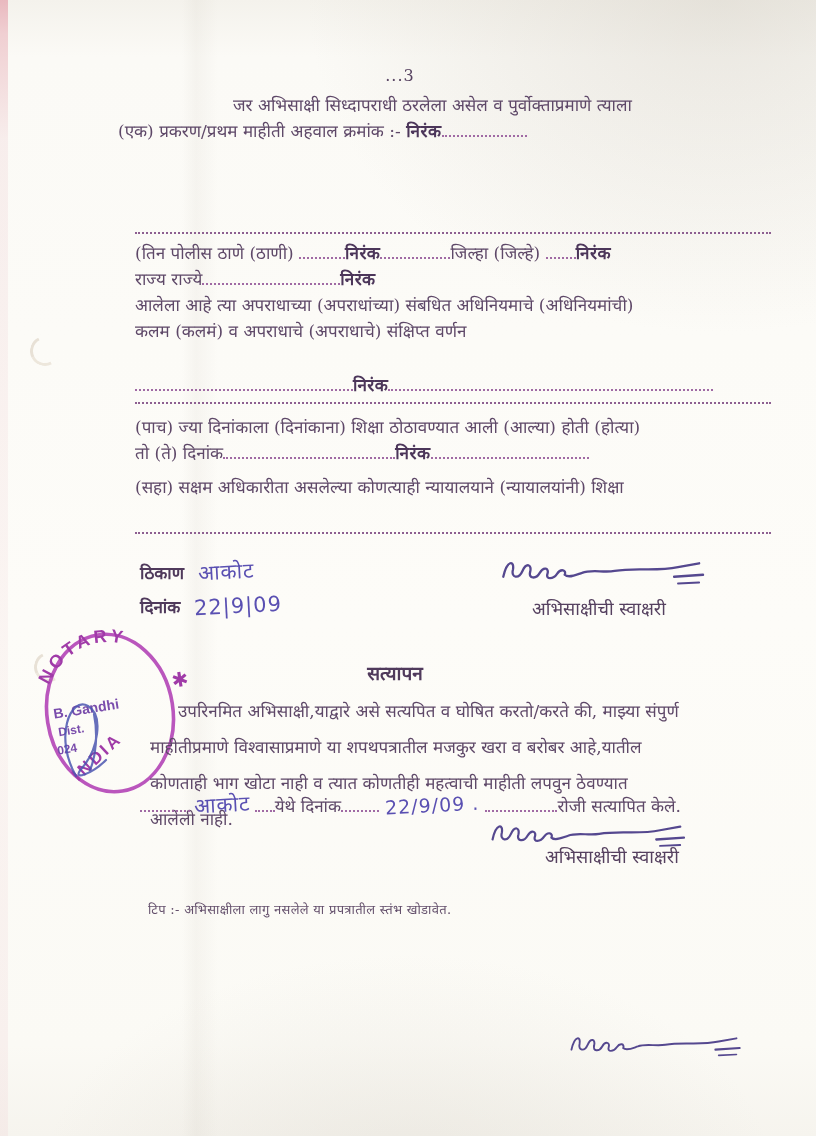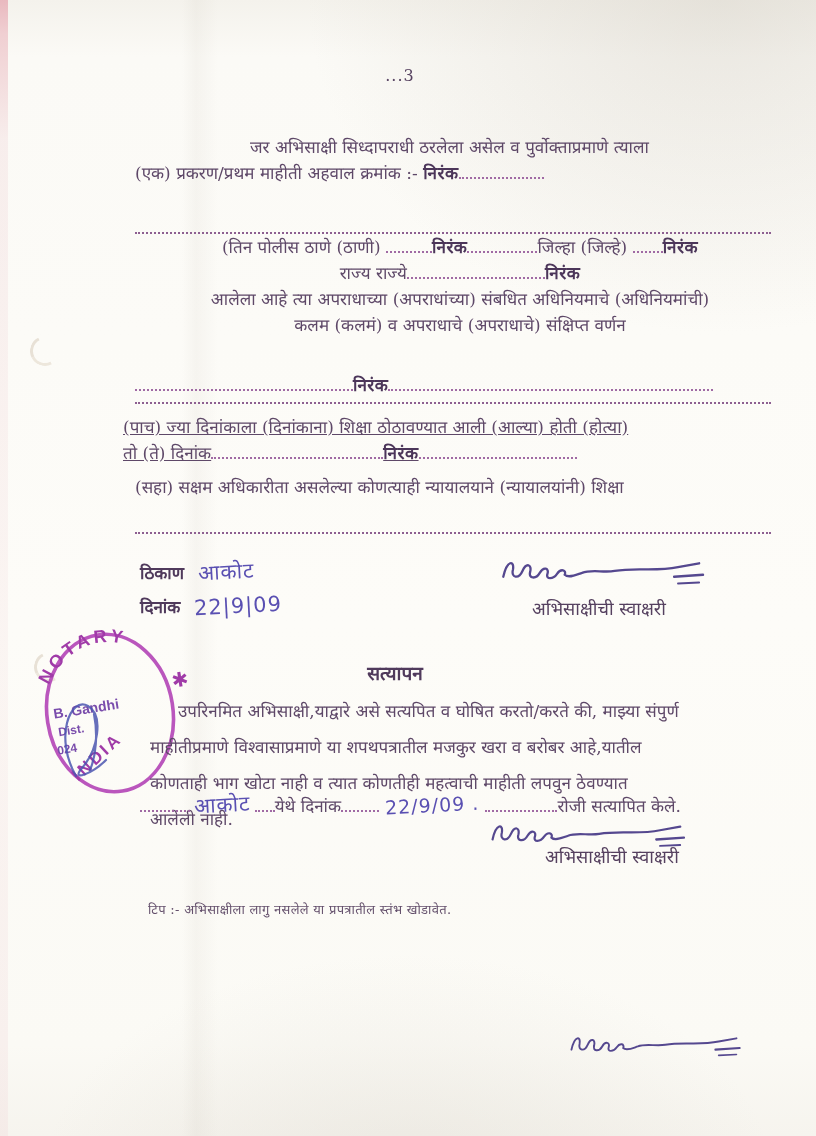--- a/index.html
+++ b/index.html
@@ -44,39 +44,39 @@
 <body>
 
 <div class="page">
 
   <div class="edge-strip"></div>
   <div class="punch" style="left:30px;top:336px;"></div>
   <div class="punch" style="left:34px;top:652px;"></div>
 
   <div class="page-number">...3</div>
 
-  <div class="abs" style="left:135px;top:92px;width:650px;margin-top:42px;">
+  <div class="abs" style="left:118px;top:92px;width:650px;">
     <div class="line indent1">जर अभिसाक्षी सिध्दापराधी ठरलेला असेल व पुर्वोक्ताप्रमाणे त्याला</div>
     <div class="line"><span>(एक) प्रकरण/प्रथम माहीती अहवाल क्रमांक  :- </span><span class="nil">निरंक</span><span class="dots" style="width:85px"></span></div>
   </div>
 
   <div class="divider" style="top:232px;"></div>
 
-  <div class="abs" style="left:135px;top:234px;width:650px;text-align:center;">
+  <div class="abs" style="left:135px;top:240px;width:650px;">
     <div class="line"><span>(तिन पोलीस ठाणे (ठाणी) </span><span class="dots" style="width:46px"></span><span class="nil">निरंक</span><span class="dots" style="width:70px"></span><span>जिल्हा (जिल्हे) </span><span class="dots" style="width:30px"></span><span class="nil">निरंक</span></div>
     <div class="line"><span>राज्य राज्ये</span><span class="dots" style="width:138px"></span><span class="nil">निरंक</span></div>
     <div class="line">आलेला आहे त्या अपराधाच्या  (अपराधांच्या) संबधित अधिनियमाचे (अधिनियमांची)</div>
     <div class="line">कलम (कलमं) व अपराधाचे (अपराधाचे) संक्षिप्त वर्णन</div>
   </div>
 
   <div class="abs line" style="left:135px;top:372px;width:650px;"><span class="dots" style="width:218px"></span><span class="nil">निरंक</span><span class="dots" style="width:325px"></span></div>
 
   <div class="divider" style="top:402px;"></div>
 
-  <div class="abs" style="left:123px;top:414px;width:650px;text-decoration:underline;">
+  <div class="abs" style="left:135px;top:414px;width:650px;">
     <div class="line">(पाच) ज्या दिनांकाला (दिनांकाना) शिक्षा ठोठावण्यात आली (आल्या) होती (होत्या)</div>
     <div class="line"><span>तो (ते) दिनांक</span><span class="dots" style="width:172px"></span><span class="nil">निरंक</span><span class="dots" style="width:158px"></span></div>
   </div>
 
   <div class="abs" style="left:135px;top:474px;width:650px;">
     <div class="line">(सहा) सक्षम अधिकारीता असलेल्या कोणत्याही न्यायालयाने (न्यायालयांनी) शिक्षा</div>
   </div>
 
   <div class="divider" style="top:532px;"></div>
 

